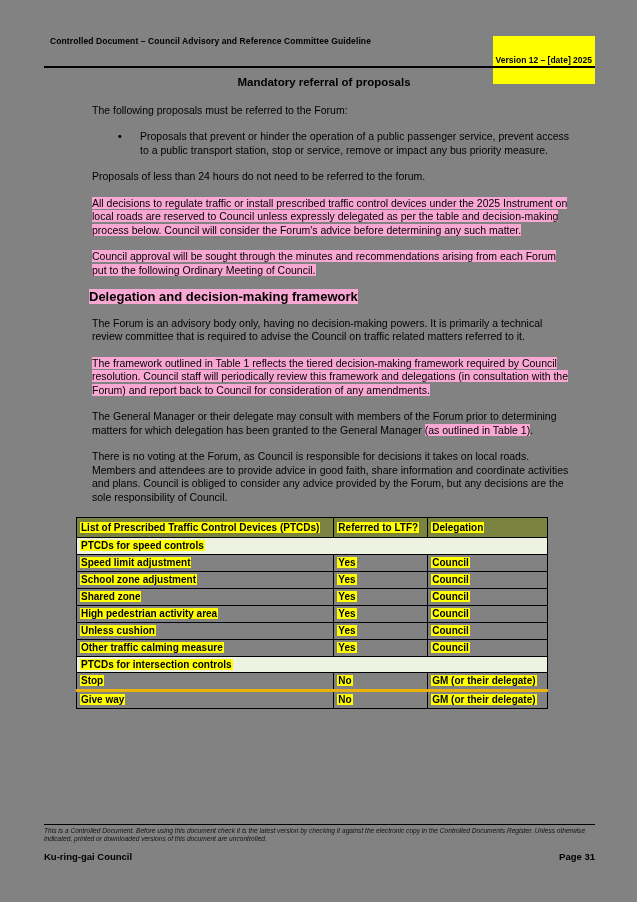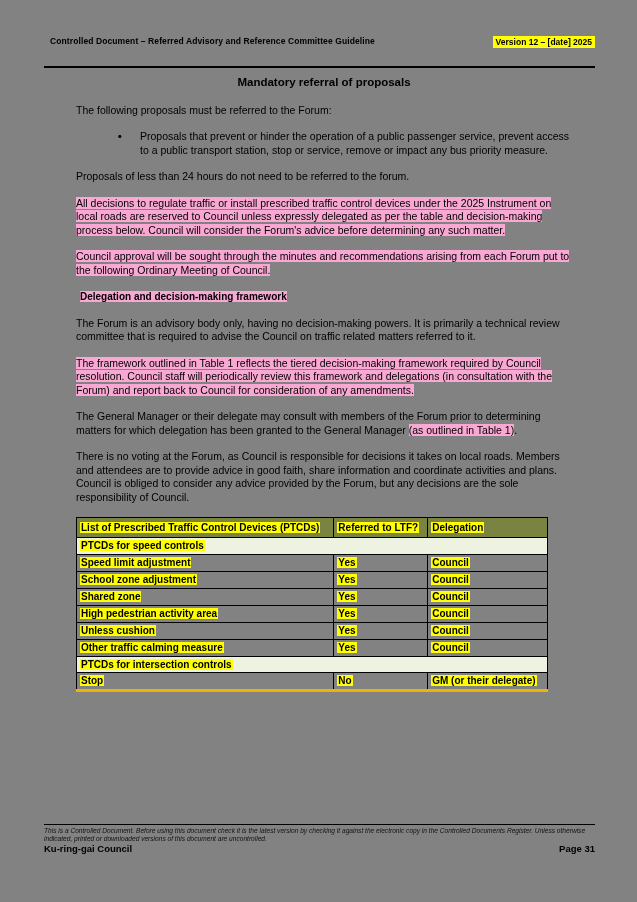--- a/index.html
+++ b/index.html
@@ -7,51 +7,51 @@
     width:637px;height:902px;
     background:#828282;
     font-family:"Liberation Sans","DejaVu Sans",sans-serif;
     color:#000;
     position:relative;
     overflow:hidden;
   }
   
   .hdr{position:absolute;top:36px;left:50px;right:42px;display:flex;justify-content:space-between;align-items:flex-start;}
   .hdr-left{font-size:8.5px;font-weight:bold;letter-spacing:.1px;}
-  .hdr-badge{font-size:8.5px;font-weight:bold;background:#ffff00;padding:1px 3px;white-space:nowrap;}
+  .hdr-badge{font-size:8.5px;font-weight:bold;background:#ffff00;padding:19px 3px;white-space:nowrap;}
   .hdr-rule{position:absolute;top:66px;left:44px;width:551px;height:2px;background:#000;}
   
   .content{position:absolute;top:76px;left:76px;width:496px;font-size:10.5px;line-height:13.5px;}
   .h1{font-size:11.5px;font-weight:bold;margin:0 0 14px 0;text-align:center;}
-  p{margin:0 0 13px 0;}
+  p{margin:0 0 13px 16px;}
   ul{margin:0 0 13px 0;padding:0 0 0 42px;list-style:none;}
   ul li{position:relative;margin:0 0 13px 0;padding-left:22px;}
   ul li .bullet{position:absolute;left:0;top:0;}
   .hl{background:#f9a8d4;padding:0 0;box-decoration-break:clone;-webkit-box-decoration-break:clone;}
-  .h2{font-size:10px;font-weight:bold;margin:0 0 13px 4px;}
+  .h2{font-size:13px;font-weight:bold;margin:0 0 13px 13px;}
   
   table{border-collapse:collapse;width:472px;margin-top:4px;font-size:10px;}
   th,td{border:1px solid #000;padding:1px 3px;vertical-align:middle;text-align:left;font-weight:bold;}
   tr.thead th{background:#7a8440;height:17px;font-weight:bold;}
   tr.section td{background:#eef2e0;height:12px;font-weight:bold;}
   tr.datarow td{height:14px;}
   col.c1{width:258px;} col.c2{width:94px;} col.c3{width:120px;}
   tr.thickline td{border-bottom:3px solid #eab308;}
   .cellhl{background:#ffff00;padding:0 1px;}
   tr.section .cellhl{font-weight:bold;}
   
   .ftr{position:absolute;left:44px;right:42px;top:824px;border-top:1px solid #000;padding-top:2px;}
   .ftr-fine{font-size:6.6px;line-height:8px;font-style:italic;color:#111;}
-  .ftr-row{display:flex;justify-content:space-between;font-size:9.5px;font-weight:bold;}
+  .ftr-row{display:flex;justify-content:space-between;margin-top:8px;font-size:9.5px;font-weight:bold;}
 </style>
 </head>
 <body>
 
 <div class="hdr">
-  <span class="hdr-left">Controlled Document – Referred Advisory and Reference Committee Guideline</span>
+  <span class="hdr-left">Controlled Document – Council Advisory and Reference Committee Guideline</span>
   <span class="hdr-badge">Version 12 – [date] 2025</span>
 </div>
 <div class="hdr-rule"></div>
 
 <div class="content">
 
   <div class="h1">Mandatory referral of proposals</div>
 
   <p>The following proposals must be referred to the Forum:</p>
 
@@ -127,20 +127,25 @@
       <td><span class="cellhl">Council</span></td>
     </tr>
     <tr class="section">
       <td colspan="3"><span class="cellhl">PTCDs for intersection controls</span></td>
     </tr>
     <tr class="datarow thickline">
       <td><span class="cellhl">Stop</span></td>
       <td><span class="cellhl">No</span></td>
       <td><span class="cellhl">GM (or their delegate)</span></td>
     </tr>
+    <tr class="datarow">
+      <td><span class="cellhl">Give way</span></td>
+      <td><span class="cellhl">No</span></td>
+      <td><span class="cellhl">GM (or their delegate)</span></td>
+    </tr>
   </tbody>
     </table>
 </div>
 
 <div class="ftr">
   <div class="ftr-fine">This is a Controlled Document. Before using this document check it is the latest version by checking it against the electronic copy in the Controlled Documents Register. Unless otherwise indicated, printed or downloaded versions of this document are uncontrolled.</div>
   <div class="ftr-row">
     <span>Ku-ring-gai Council</span>
     <span>Page 31</span>
   </div>

